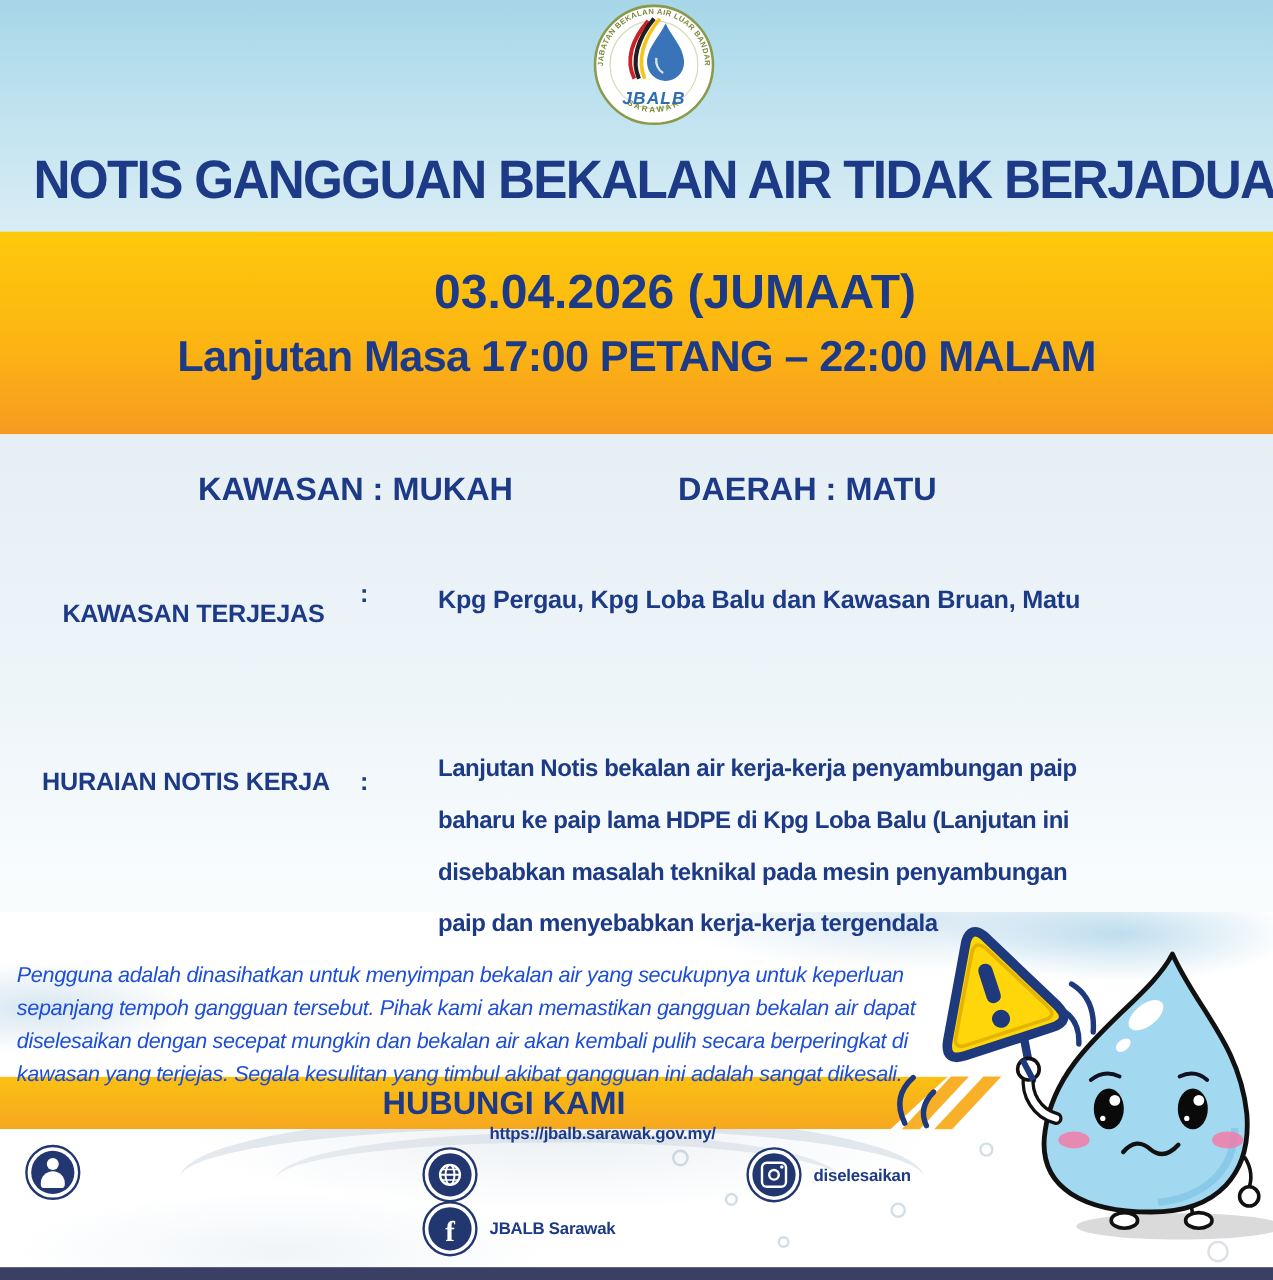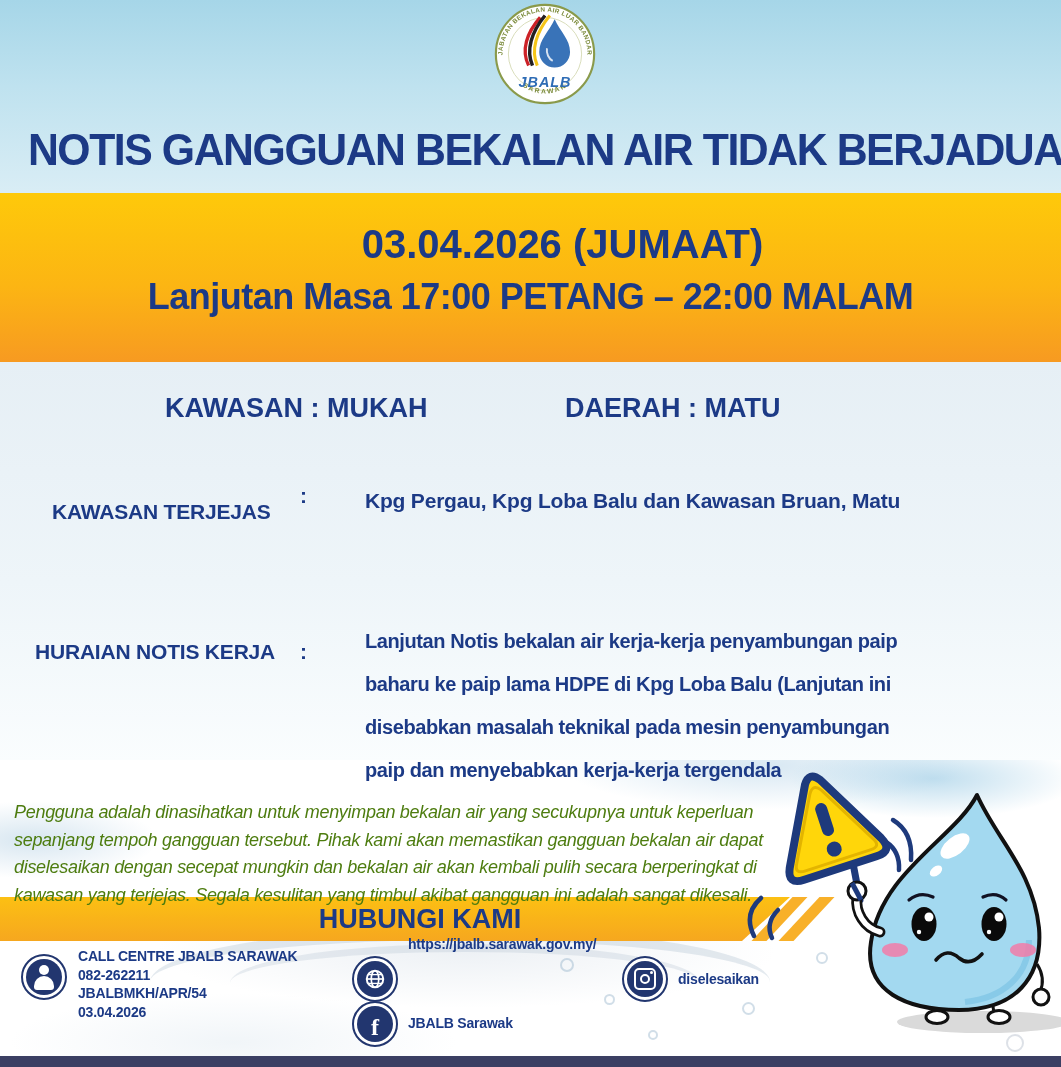--- a/index.html
+++ b/index.html
@@ -41,21 +41,21 @@
       radial-gradient(ellipse 280px 60px at 72% 2%, rgba(175,208,230,.5), rgba(175,208,230,0) 72%),
       radial-gradient(ellipse 180px 55px at 3% 26%, rgba(175,205,226,.5), rgba(175,205,226,0) 70%),
       radial-gradient(ellipse 430px 80px at 44% 62%, rgba(185,200,215,.26), rgba(185,200,215,0) 72%),
       radial-gradient(ellipse 320px 70px at 22% 92%, rgba(190,210,225,.22), rgba(190,210,225,0) 70%),
       #ffffff;}
   .swirl{position:absolute;border-radius:50%;pointer-events:none;}
   .swirl1{left:150px;top:928px;width:620px;height:96px;border-top:12px solid rgba(150,172,192,.26);}
   .swirl2{left:230px;top:944px;width:470px;height:70px;border-top:8px solid rgba(150,172,192,.2);}
   .bubble{position:absolute;border-radius:50%;border:2px solid rgba(140,172,198,.4);}
   .advisory{position:absolute;left:14px;top:799px;width:800px;z-index:3;
-    color:#4d7c0f;font-style:italic;font-size:18px;letter-spacing:-.3px;
+    color:#1d4ed8;font-style:italic;font-size:18px;letter-spacing:-.3px;
     line-height:27.5px;white-space:pre-line;font-weight:500;}
   
   .gold-band{position:absolute;left:0;top:897px;width:1061px;height:44px;z-index:2;
     background:linear-gradient(180deg,#fcc013 0%,#f6a71f 100%);
     -webkit-clip-path:polygon(0 0,790px 0,742px 100%,0 100%);
     clip-path:polygon(0 0,790px 0,742px 100%,0 100%);}
   .gold-band .txt{position:absolute;left:0;top:0;width:840px;height:44px;line-height:44px;
     text-align:center;color:#1c3a86;font-weight:bold;font-size:27px;}
   .stripe{position:absolute;top:897px;height:44px;width:15px;background:#f8b029;
     transform:skewX(-43deg);z-index:2;}
@@ -160,26 +160,20 @@
   </div>
   <div class="stripe s1"></div>
   <div class="stripe s2"></div>
 
   <div class="cicon" style="left:21px;top:954px;">
     <div class="cdisc">
       <div class="person-head"></div>
         <div class="person-body"></div>
     </div>
   </div>
-  <div class="contact-text cc-lines" style="left:78px;top:947px;">
-    <div>CALL CENTRE JBALB SARAWAK</div>
-    <div>082-262211</div>
-    <div>JBALBMKH/APR/54</div>
-    <div>03.04.2026</div>
-  </div>
 
   <div class="cicon" style="left:352px;top:956px;">
     <div class="cdisc">
       <svg viewBox="0 0 20 20" width="22" height="22">
         <circle cx="10" cy="10" r="7.5" fill="none" stroke="#fff" stroke-width="1.8"></circle>
         <ellipse cx="10" cy="10" rx="3.4" ry="7.5" fill="none" stroke="#fff" stroke-width="1.5"></ellipse>
         <line x1="2.5" y1="10" x2="17.5" y2="10" stroke="#fff" stroke-width="1.5"></line>
         <line x1="3.6" y1="6" x2="16.4" y2="6" stroke="#fff" stroke-width="1.2"></line>
         <line x1="3.6" y1="14" x2="16.4" y2="14" stroke="#fff" stroke-width="1.2"></line>
       </svg>

